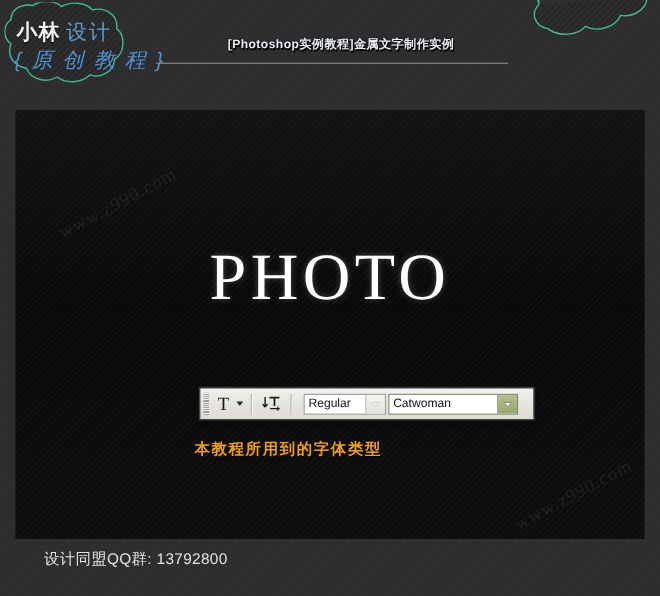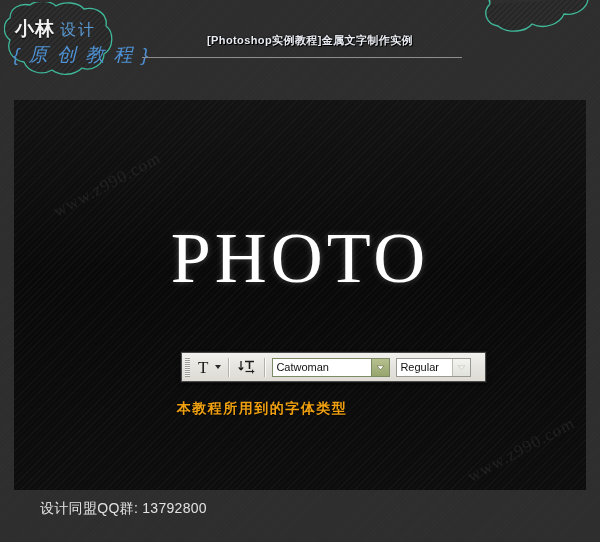--- a/index.html
+++ b/index.html
@@ -55,21 +55,21 @@
     white-space: nowrap;
   }
   .logo-main {
     font-size: 19px;
     font-weight: bold;
     color: #f2f2f2;
     letter-spacing: 1px;
     text-shadow: 0 1px 1px #000;
   }
   .logo-sub {
-    font-size: 16px;
+    font-size: 19px;
     color: #5b9bd5;
     margin-left: 5px;
     letter-spacing: 2px;
     text-align: center;
   }
   .logo-line2 {
     position: absolute;
     left: 9px; top: 40px;
     font-size: 19px;
     color: #4f93d6;
@@ -133,21 +133,21 @@
   }
   .wm-1 { left: 34px;  top: 75px; }
   .wm-2 { left: 448px; top: 340px; }
 
   .photo-text {
     position: absolute;
     left: 0; top: 122px;
     width: 572px;
     text-align: center;
     font-family: "Liberation Serif", "DejaVu Serif", serif;
-    font-size: 72px;
+    font-size: 60px;
     line-height: 1;
     color: #ffffff;
     letter-spacing: 4px;
     text-shadow: 0 0 6px rgba(255,255,255,0.25);
   }
 
   
   .ps-toolbar {
     position: absolute;
     left: 167px; top: 252px;
@@ -330,35 +330,35 @@
           <path d="M4 4 L4 13 M4 13 L1.8 10.4 M4 13 L6.2 10.4" stroke="#1c1c1c" stroke-width="1.3" fill="none"></path>
           <path d="M8 4.5 L17 4.5 M12.5 4.5 L12.5 12" stroke="#1c1c1c" stroke-width="1.6" fill="none"></path>
           <path d="M8.5 14.5 L16.5 14.5" stroke="#1c1c1c" stroke-width="1.2" fill="none"></path>
           <path d="M15.6 12.6 L15.6 16.4 M13.9 14.5 L17.3 14.5" stroke="#1c1c1c" stroke-width="1" fill="none"></path>
         </svg>
       </span>
     </div>
 
     <div class="tb-sep"></div>
 
+    <div class="tb-field style">
+      <input type="text" readonly="" value="Regular" style="">
+      <span class="tb-arrow disabled">
+        <svg width="11" height="11" viewBox="0 0 11 11" xmlns="http://www.w3.org/2000/svg">
+          <path d="M2 3.8 L5.5 7.8 L9 3.8 Z" fill="#f0f0ea" stroke="#cacac2" stroke-width="0.7"></path>
+        </svg>
+      </span>
+    </div>
+
     <div class="tb-field font">
       <input type="text" readonly="" value="Catwoman" style="">
       <span class="tb-arrow active">
         <svg width="11" height="11" viewBox="0 0 11 11" xmlns="http://www.w3.org/2000/svg">
           <path d="M2 3.8 L5.5 7.8 L9 3.8 Z" fill="#ffffff" stroke="#5f6b44" stroke-width="0.6"></path>
         </svg>
       </span>
     </div>
-
-    <div class="tb-field style">
-      <input type="text" readonly="" value="Regular" style="">
-      <span class="tb-arrow disabled">
-        <svg width="11" height="11" viewBox="0 0 11 11" xmlns="http://www.w3.org/2000/svg">
-          <path d="M2 3.8 L5.5 7.8 L9 3.8 Z" fill="#f0f0ea" stroke="#cacac2" stroke-width="0.7"></path>
-        </svg>
-      </span>
-    </div>
   </div>
 
   <div class="caption-orange">本教程所用到的字体类型</div>
 </div>
 
 <div class="footer-text">设计同盟QQ群: 13792800</div>
 
 </body></html>

